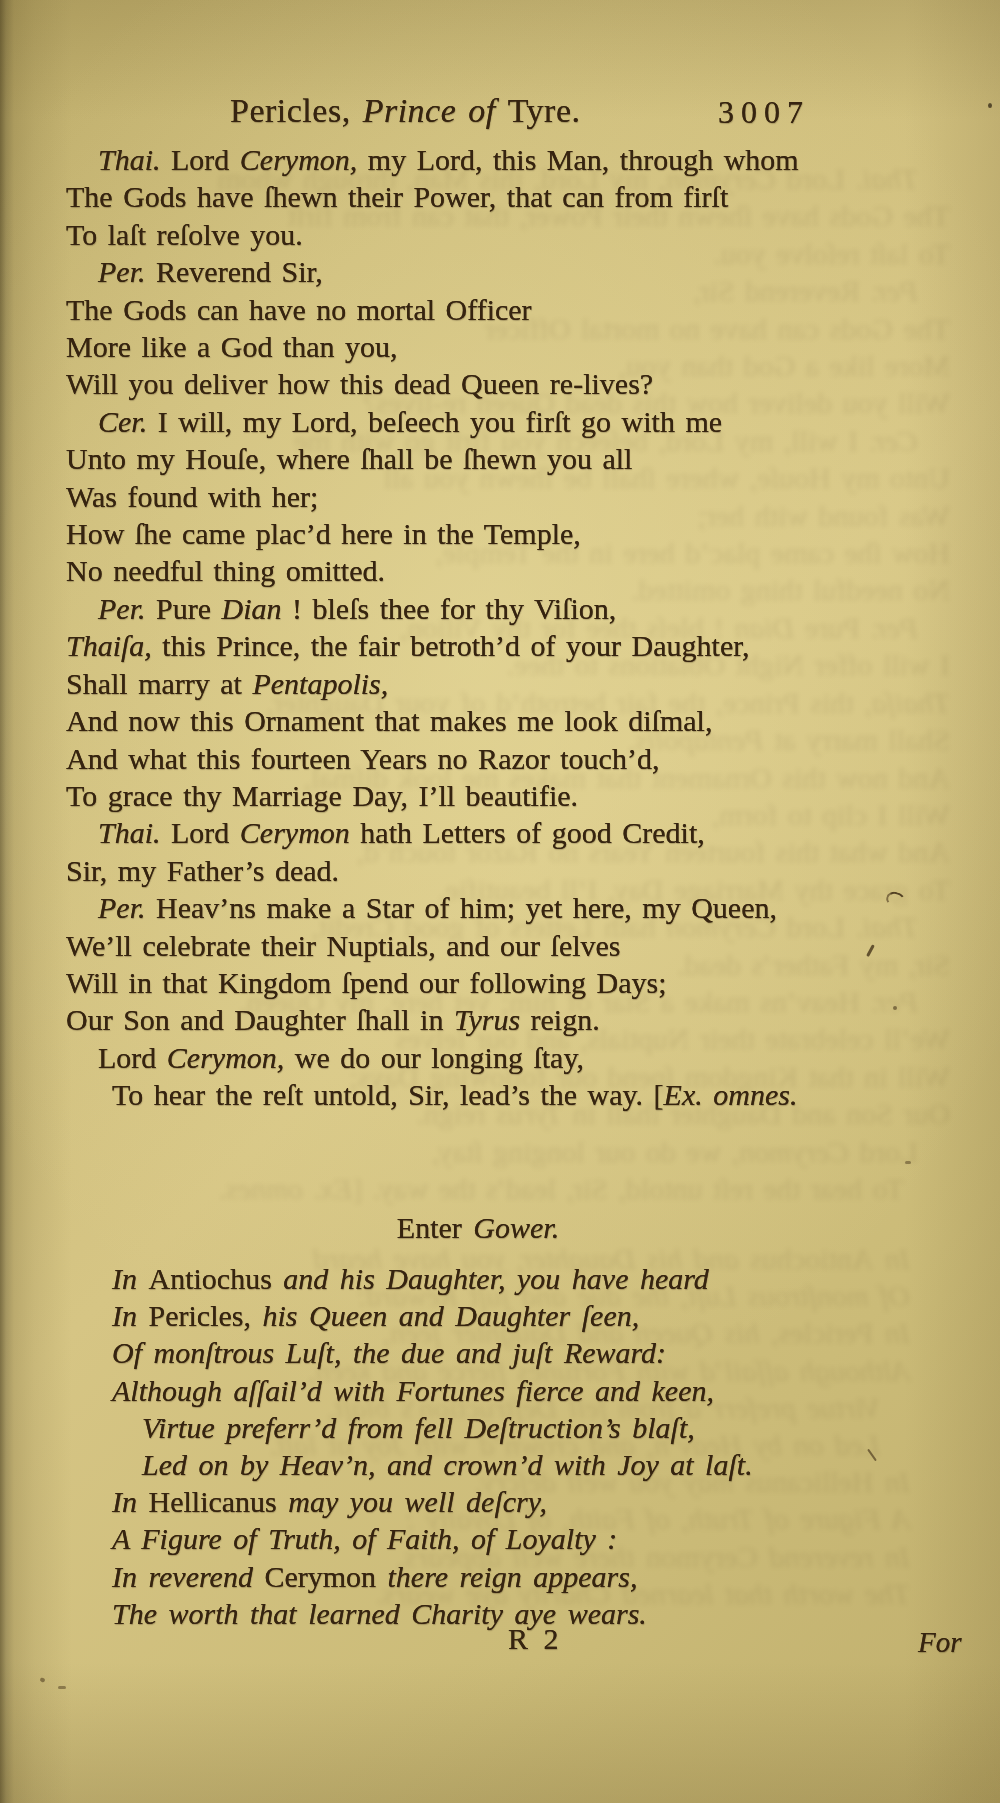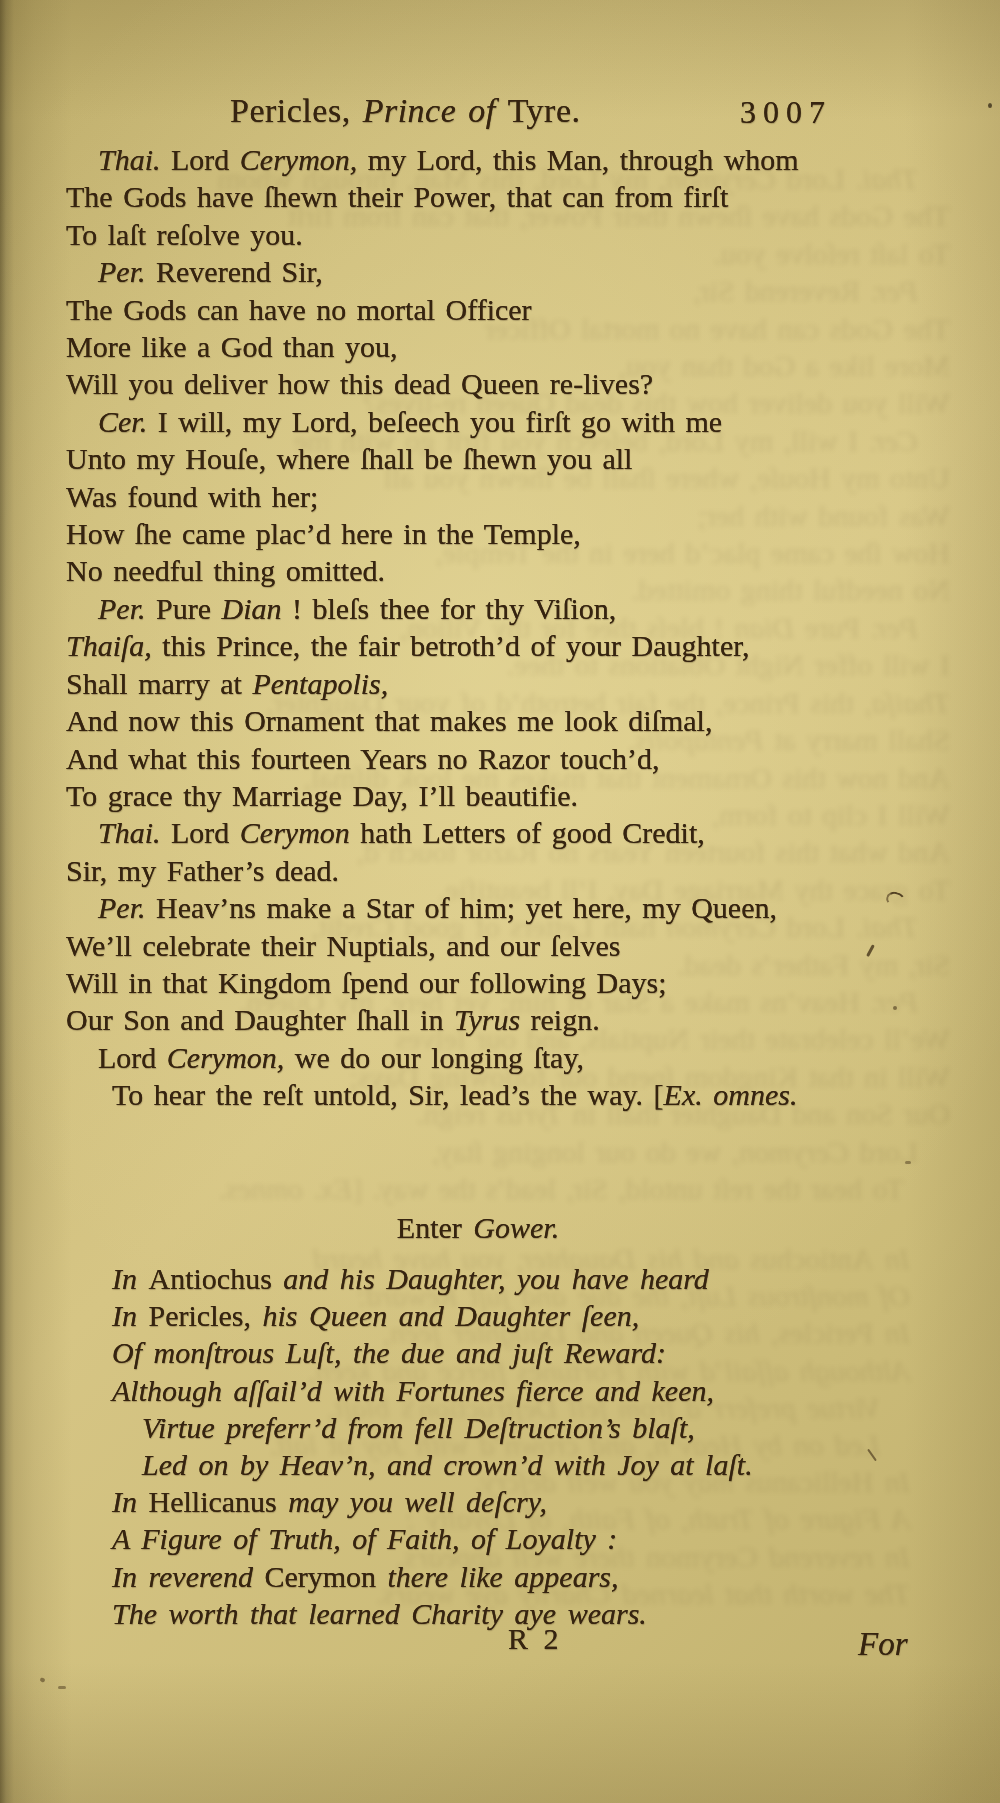--- a/index.html
+++ b/index.html
@@ -22,39 +22,39 @@
       linear-gradient(0deg, rgba(116,98,48,0.26) 0px, rgba(116,98,48,0) 140px),
       linear-gradient(135deg, #bead6b 0%, #ccbb79 22%, #d6c584 50%, #cbbb78 78%, #bfae6c 100%);
     background-color:var(--paper);
   }
   .txt{ text-shadow:0 0 0.6px rgba(54,36,16,0.85), 0.5px 0.8px 1px rgba(54,36,16,0.30); }
   .it{font-style:italic;}
   .ro{font-style:normal;}
   .line{white-space:nowrap;}
 
   .header-title{position:absolute;top:92px;left:212px;font-size:34px;letter-spacing:0.5px;word-spacing:3px;margin-left:18px;}
-  .page-num{position:absolute;top:94px;left:740px;font-size:32px;letter-spacing:7px;}
+  .page-num{position:absolute;top:94px;left:718px;font-size:32px;letter-spacing:7px;}
 
   .body-block{
     position:absolute;top:141px;left:66px;width:824px;
     font-size:30px;line-height:37.4px;word-spacing:3px;
   }
   .ind1{padding-left:32px;}
   .ind2{padding-left:46px;}
 
   .stage{position:absolute;top:1211px;left:66px;width:824px;text-align:center;font-size:30px;word-spacing:4px;}
 
   .verse-block{
     position:absolute;top:1260px;left:112px;
     font-size:30px;line-height:37.2px;word-spacing:4px;
   }
   .vind{padding-left:30px;}
 
   .footer-sig{position:absolute;top:1622px;left:508px;font-size:30px;word-spacing:8px;}
-  .catchword{position:absolute;top:1626px;left:858px;font-size:33px;font-style:italic;}
+  .catchword{position:absolute;top:1626px;left:918px;font-size:29px;font-style:italic;}
 
   
   .ghost{
     position:absolute;inset:0;
     transform:scaleX(-1);
     filter:blur(2.4px);
     opacity:0.13;
     color:#5f4e26;
     pointer-events:none;
   }
@@ -159,21 +159,21 @@
 
   <div class="verse-block txt">
       <div class="line"><span class="it">In </span><span class="ro">Antiochus</span><span class="it"> and his Daughter, you have heard</span></div>
       <div class="line"><span class="it">In </span><span class="ro">Pericles,</span><span class="it"> his Queen and Daughter ſeen,</span></div>
       <div class="line"><span class="it">Of monſtrous Luſt, the due and juſt Reward:</span></div>
       <div class="line"><span class="it">Although aſſail’d with Fortunes fierce and keen,</span></div>
       <div class="line vind"><span class="it">Virtue preferr’d from fell Deſtruction’s blaſt,</span></div>
       <div class="line vind"><span class="it">Led on by Heav’n, and crown’d with Joy at laſt.</span></div>
       <div class="line"><span class="it">In </span><span class="ro">Hellicanus</span><span class="it"> may you well deſcry,</span></div>
       <div class="line"><span class="it">A Figure of Truth, of Faith, of Loyalty :</span></div>
-      <div class="line"><span class="it">In reverend </span><span class="ro">Cerymon</span><span class="it"> there like appears,</span></div>
+      <div class="line"><span class="it">In reverend </span><span class="ro">Cerymon</span><span class="it"> there reign appears,</span></div>
       <div class="line"><span class="it">The worth that learned Charity aye wears.</span></div>
     </div>
 
   <div class="footer-sig txt">R 2</div>
   <div class="catchword txt">For</div>
 
   <div class="speck sp-curl"></div>
   <div class="speck sp-slash1"></div>
   <div class="speck sp-slash2"></div>
   <div class="speck sp-dot1"></div>

